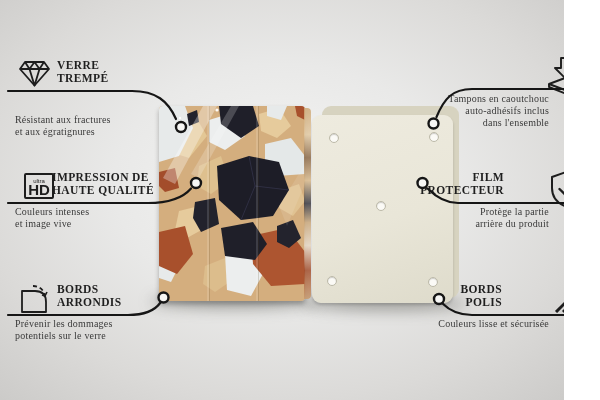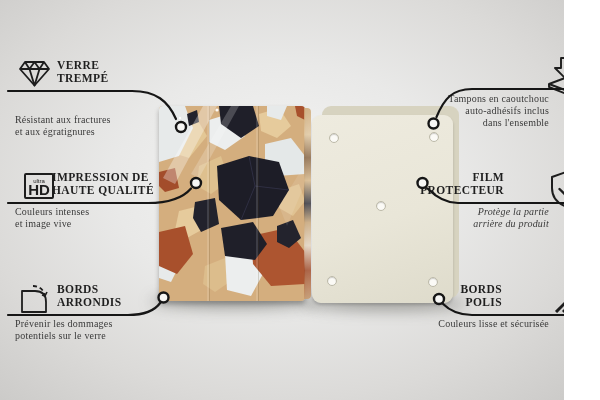--- a/index.html
+++ b/index.html
@@ -161,21 +161,21 @@
 dans l'ensemble</div>
 
   <span class="icon" style="left:549px;top:170px;">
     <svg width="34" height="38" viewBox="0 0 34 38" fill="none" stroke="#1d1d1d" stroke-width="2" stroke-linejoin="round" stroke-linecap="round">
       <path d="M17,2 L31,7 V18 C31,28 25,33.5 17,36.5 C9,33.5 3,28 3,18 V7 Z"></path>
       <path d="M10.5,19 L15.5,24 L24,12.5" stroke-width="2.4"></path>
     </svg>
   </span>
   <div class="co-title right-al" style="right:60px;top:171px;">FILM
 PROTECTEUR</div>
-  <div class="co-desc right-al" style="right:15px;top:206px;font-style:italic;">Protège la partie
+  <div class="co-desc right-al" style="right:15px;top:206px;">Protège la partie
 arrière du produit</div>
 
   <span class="icon" style="left:548px;top:283px;">
     <svg width="37" height="30" viewBox="0 0 37 30" stroke="#1d1d1d" stroke-width="3" fill="none">
       <line x1="8" y1="29" x2="36" y2="1"></line>
       <line x1="15" y1="29" x2="36" y2="8"></line>
       <line x1="22" y1="29" x2="36" y2="15"></line>
       <line x1="29" y1="29" x2="36" y2="22"></line>
     </svg>
   </span>

